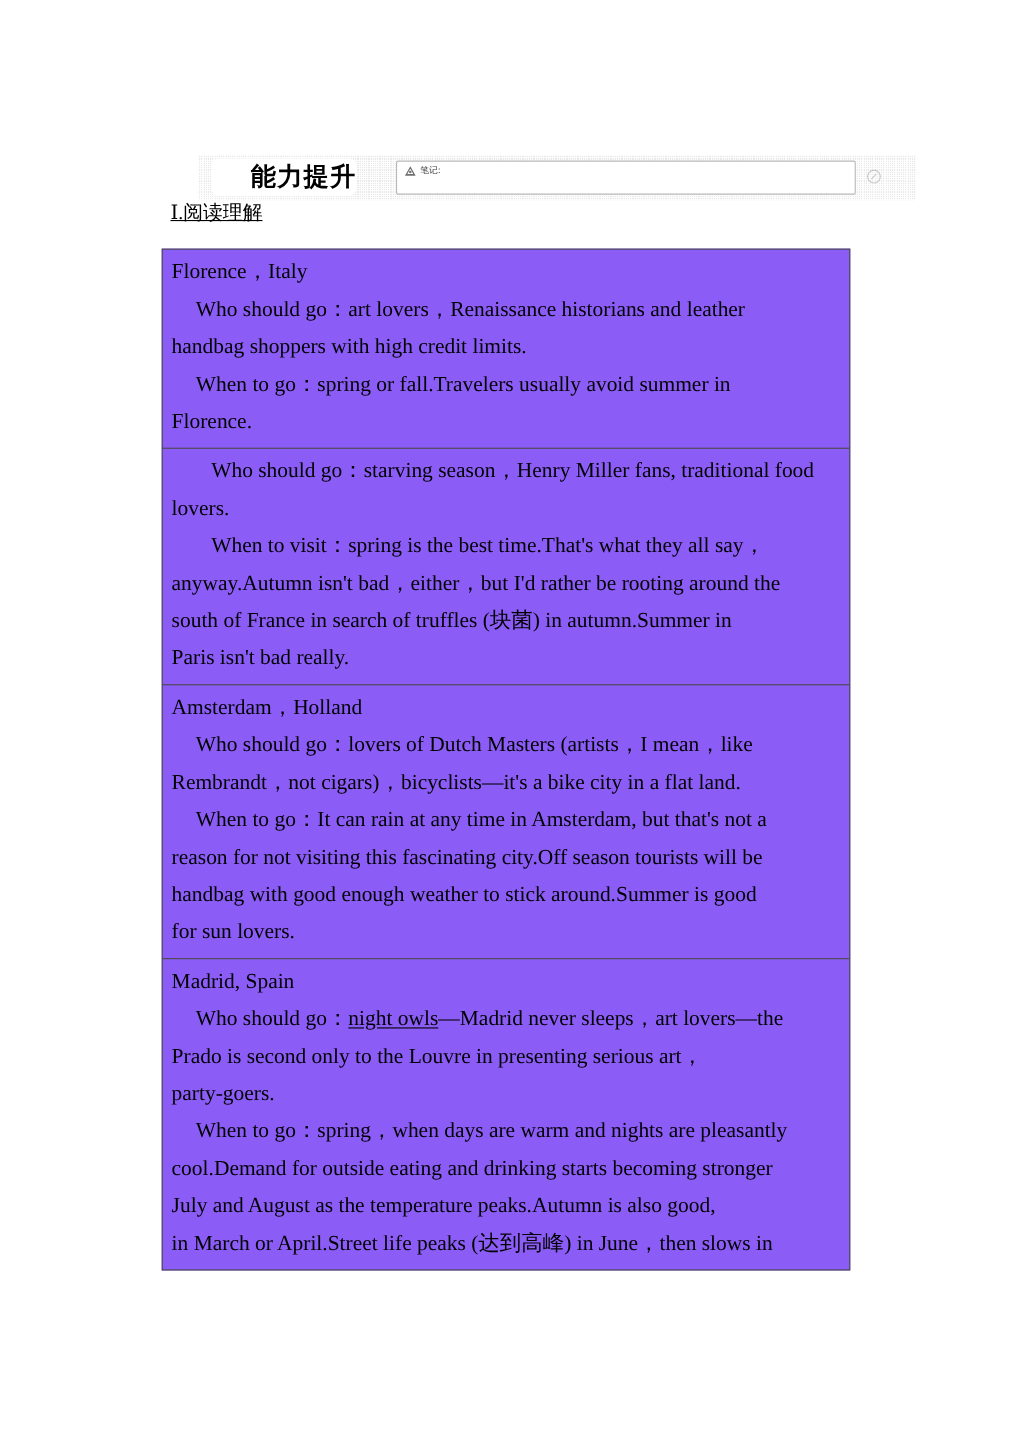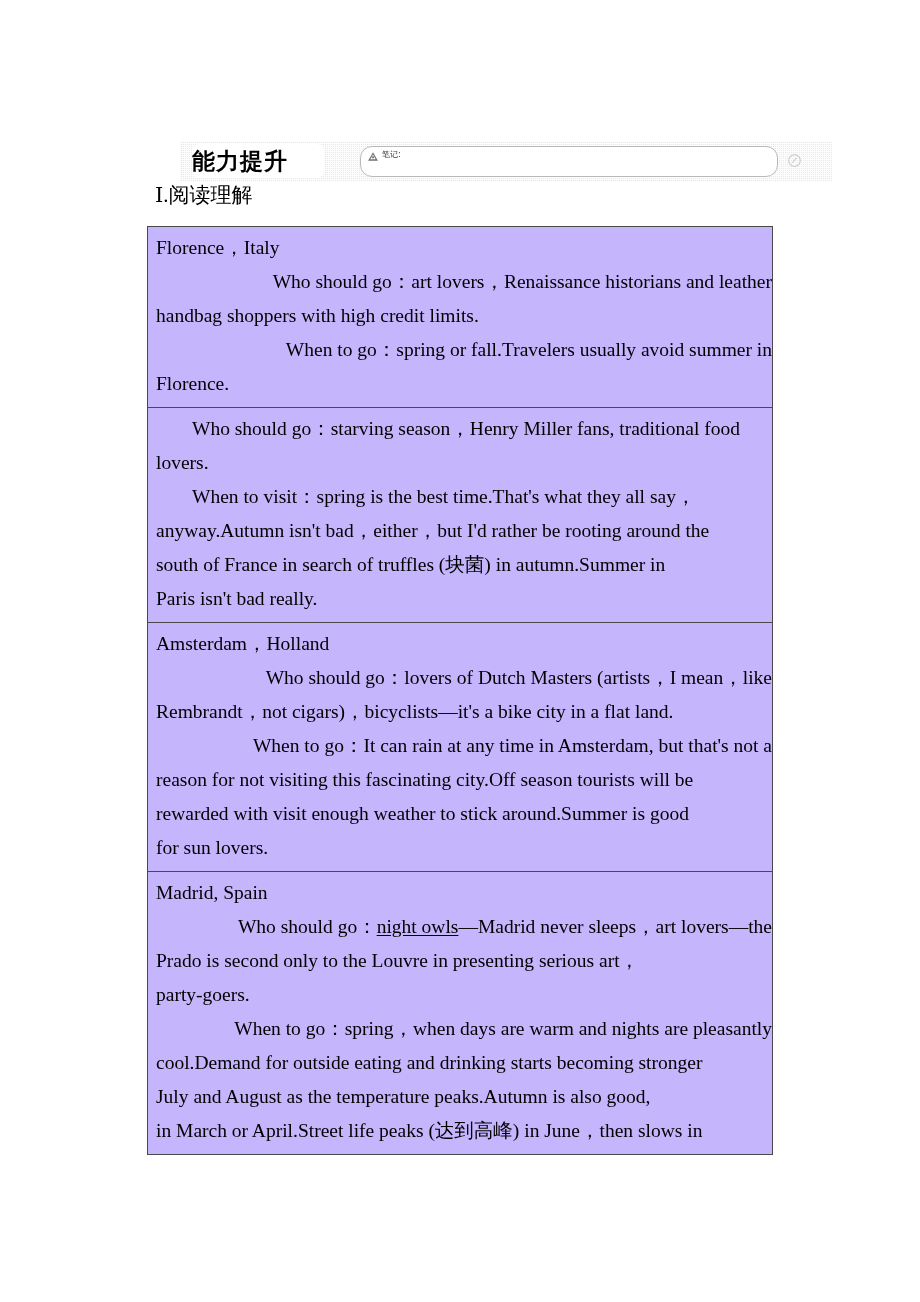--- a/index.html
+++ b/index.html
@@ -32,40 +32,40 @@
   .section-chip {
     position: absolute;
     left: 192px;
     top: 144px;
     width: 132px;
     height: 34px;
     background: #ffffff;
     border-radius: 7px;
     display: flex;
     align-items: center;
-    justify-content: flex-start;
+    justify-content: flex-end;
   }
   .section-chip .chip-text {
     font-family: "DejaVu Sans", "Liberation Sans", sans-serif;
     font-weight: bold;
     font-size: 23px;
     letter-spacing: 1px;
     line-height: 1;
     color: #000000;
   }
 
   .note-box {
     position: absolute;
     left: 360px;
     top: 146px;
     width: 418px;
     height: 31px;
     background: #ffffff;
     border: 1px solid #b9b9b9;
-    border-radius: 12px;
+    border-radius: 2px;
     box-sizing: border-box;
   }
   .note-inner {
     display: flex;
     align-items: center;
     padding: 2px 0 0 6px;
   }
   .note-icon {
     width: 12px;
     height: 12px;
@@ -88,55 +88,55 @@
     width: 15px;
     height: 15px;
     opacity: 0.45;
   }
 
   
   .section-title {
     position: absolute;
     left: 155px;
     top: 183px;
-    font-size: 21px;
+    font-size: 18px;
     line-height: 1.2;
     white-space: nowrap;
+    text-decoration: underline;
   }
 
   
   .passage-table {
     position: absolute;
     left: 147px;
     top: 226px;
     width: 626px;
     border: 1px solid #4a4a4a;
     box-sizing: border-box;
-    background: #c4b5fd;
+    background: #8b5cf6;
   }
   .passage-row {
     border-bottom: 1px solid #4a4a4a;
     padding: 4px 0 6px 0;
     overflow: hidden;
   }
   .passage-row:last-child {
     border-bottom: none;
   }
   .passage-row p {
     margin: 0;
     font-size: 19.5px;
     line-height: 34px;
     white-space: nowrap;
     padding-left: 8px;
     overflow: hidden;
     text-overflow: clip;
   }
   .passage-row p.indent {
     padding-left: 30px;
-    text-align: right;
   }
   .passage-row p.indent-wide {
     padding-left: 44px;
   }
   .underline-term {
     text-decoration: underline;
     text-underline-offset: 2px;
     margin-top: 31px;
   }
 </style>
@@ -189,21 +189,21 @@
     <p>south of France in search of  truffles (块菌) in autumn.Summer in</p>
     <p>Paris isn't bad really.</p>
   </div>
 
   <div class="passage-row">
     <p>Amsterdam，Holland</p>
     <p class="indent">Who should go：lovers of Dutch Masters (artists，I  mean，like</p>
     <p>Rembrandt，not cigars)，bicyclists—it's a bike city in a flat land.</p>
     <p class="indent">When to go：It can rain at any time in Amsterdam, but that's not a</p>
     <p>reason for not visiting this fascinating city.Off season tourists will be</p>
-    <p>rewarded with visit enough weather to stick around.Summer is good</p>
+    <p>handbag with good enough weather to stick around.Summer is good</p>
     <p>for sun lovers.</p>
   </div>
 
   <div class="passage-row">
     <p>Madrid, Spain</p>
     <p class="indent">
       <span>Who should go：</span><span class="underline-term">night owls</span><span>—Madrid never sleeps，art  lovers—the</span>
     </p>
     <p>Prado is second only to the Louvre in  presenting serious art，</p>
     <p>party-goers.</p>

